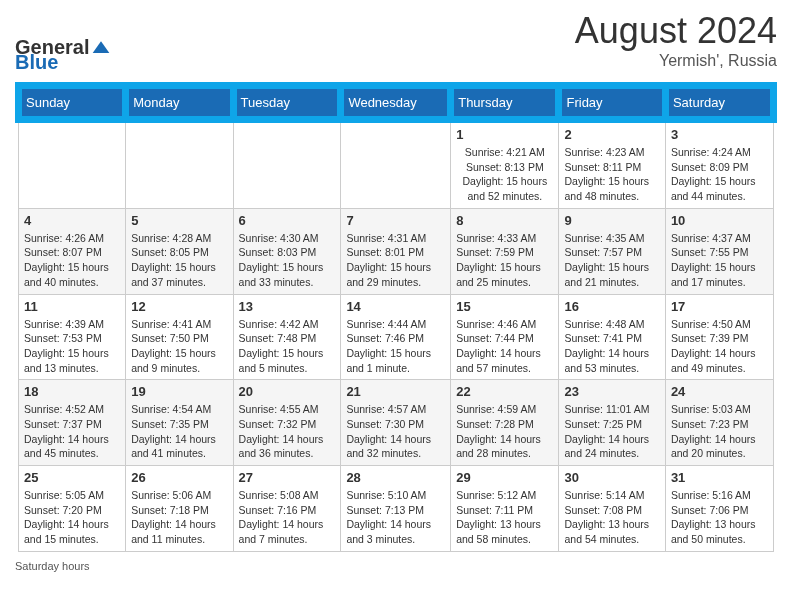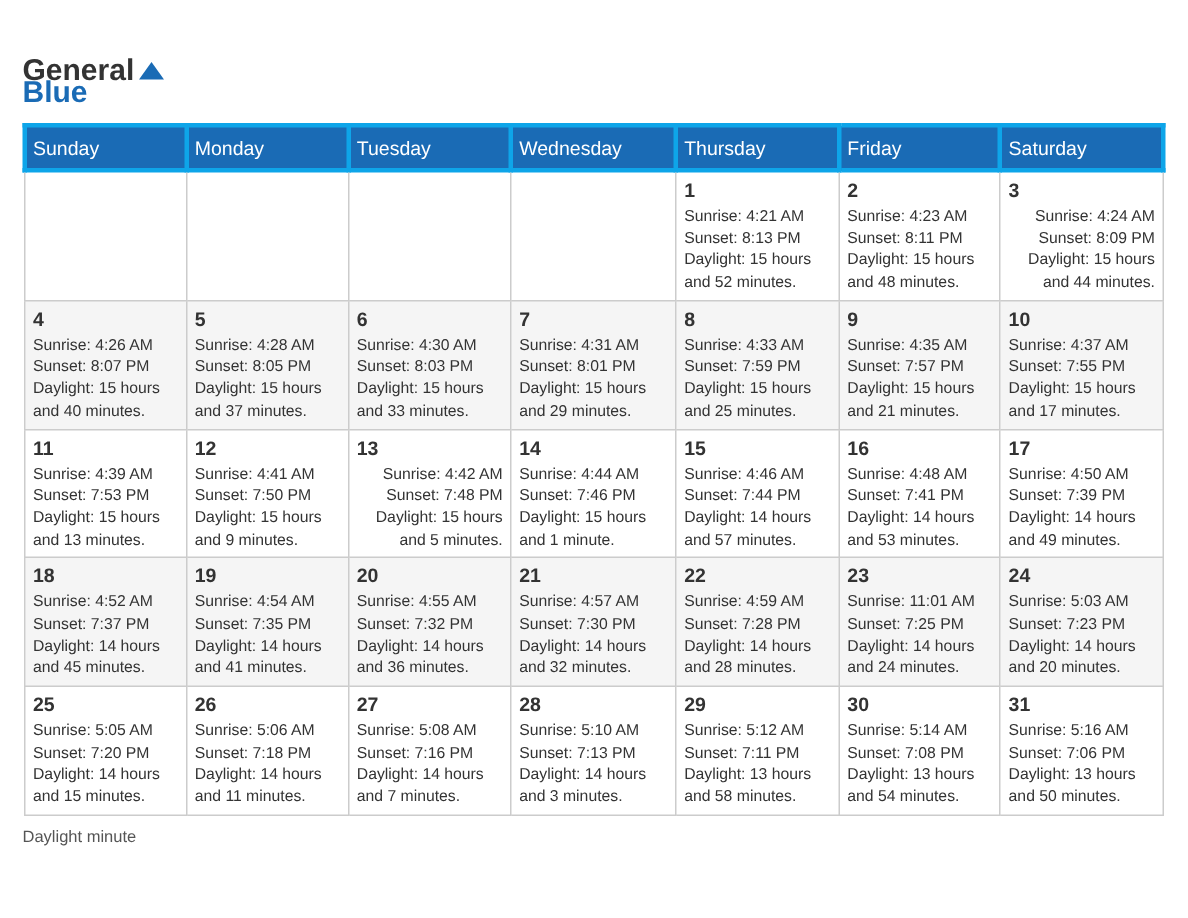--- a/index.html
+++ b/index.html
@@ -58,21 +58,21 @@
       border-collapse: collapse;
       font-size: 11px;
     }
     .calendar th {
       background-color: #1a6bb5;
       color: #fff;
       padding: 6px 4px;
       text-align: left;
       font-size: 13px;
       font-weight: normal;
-      border: 3px solid #0ea5e9;
+      border: 7px solid #0ea5e9;
     }
     .calendar td {
       border: 1px solid #ccc;
       vertical-align: top;
       padding: 4px 5px;
       width: 113px;
       min-height: 80px;
       background: #fff;
     }
     .calendar tr:nth-child(even) td {
@@ -105,20 +105,24 @@
 <div class="header">
   <div class="logo">
     <div class="logo-text">
       <span class="logo-general">General</span>
       <svg class="logo-icon" viewBox="0 0 24 24" xmlns="http://www.w3.org/2000/svg">
         <polygon points="2,18 12,4 22,18" fill="#1a6bb5"></polygon>
       </svg>
     </div>
     <span class="logo-blue" style="margin-top:-8px;margin-left:0;">Blue</span>
   </div>
+  <div class="title-section">
+    <div class="month-year">August 2024</div>
+    <div class="location">Yermish', Russia</div>
+  </div>
 </div>
 
 <table class="calendar">
   <thead>
     <tr>
     <th>Sunday</th>
         <th>Monday</th>
         <th>Tuesday</th>
         <th>Wednesday</th>
         <th>Thursday</th>
@@ -127,33 +131,33 @@
       </tr>
   </thead>
   <tbody id="calendar-body">
   <tr>
         <td class="empty-cell"></td>
         <td class="empty-cell"></td>
         <td class="empty-cell"></td>
         <td class="empty-cell"></td>
         <td>
           <div class="day-number">1</div>
-          <div class="day-info" style="white-space: pre-line;">Sunrise: 4:21 AM
+          <div class="day-info" style="white-space: pre-line; text-align: center;">Sunrise: 4:21 AM
 Sunset: 8:13 PM
 Daylight: 15 hours and 52 minutes.</div>
         </td>
         <td>
           <div class="day-number">2</div>
           <div class="day-info" style="white-space: pre-line;">Sunrise: 4:23 AM
 Sunset: 8:11 PM
 Daylight: 15 hours and 48 minutes.</div>
         </td>
         <td>
           <div class="day-number">3</div>
-          <div class="day-info" style="white-space: pre-line; text-align: right;">Sunrise: 4:24 AM
+          <div class="day-info" style="white-space: pre-line;">Sunrise: 4:24 AM
 Sunset: 8:09 PM
 Daylight: 15 hours and 44 minutes.</div>
         </td>
       </tr>
       <tr>
         <td>
           <div class="day-number">4</div>
           <div class="day-info" style="white-space: pre-line;">Sunrise: 4:26 AM
 Sunset: 8:07 PM
 Daylight: 15 hours and 40 minutes.</div>
@@ -203,21 +207,21 @@
 Daylight: 15 hours and 13 minutes.</div>
         </td>
         <td>
           <div class="day-number">12</div>
           <div class="day-info" style="white-space: pre-line;">Sunrise: 4:41 AM
 Sunset: 7:50 PM
 Daylight: 15 hours and 9 minutes.</div>
         </td>
         <td>
           <div class="day-number">13</div>
-          <div class="day-info" style="white-space: pre-line; text-align: right;">Sunrise: 4:42 AM
+          <div class="day-info" style="white-space: pre-line;">Sunrise: 4:42 AM
 Sunset: 7:48 PM
 Daylight: 15 hours and 5 minutes.</div>
         </td>
         <td>
           <div class="day-number">14</div>
           <div class="day-info" style="white-space: pre-line;">Sunrise: 4:44 AM
 Sunset: 7:46 PM
 Daylight: 15 hours and 1 minute.</div>
         </td>
         <td>
@@ -324,14 +328,14 @@
           <div class="day-number">31</div>
           <div class="day-info" style="white-space: pre-line;">Sunrise: 5:16 AM
 Sunset: 7:06 PM
 Daylight: 13 hours and 50 minutes.</div>
         </td>
       </tr>
     </tbody>
 </table>
 
 <div class="footer">
-  <span>Daylight minute</span>
+  <span>Saturday hours</span>
 </div>
 
 </body></html>

